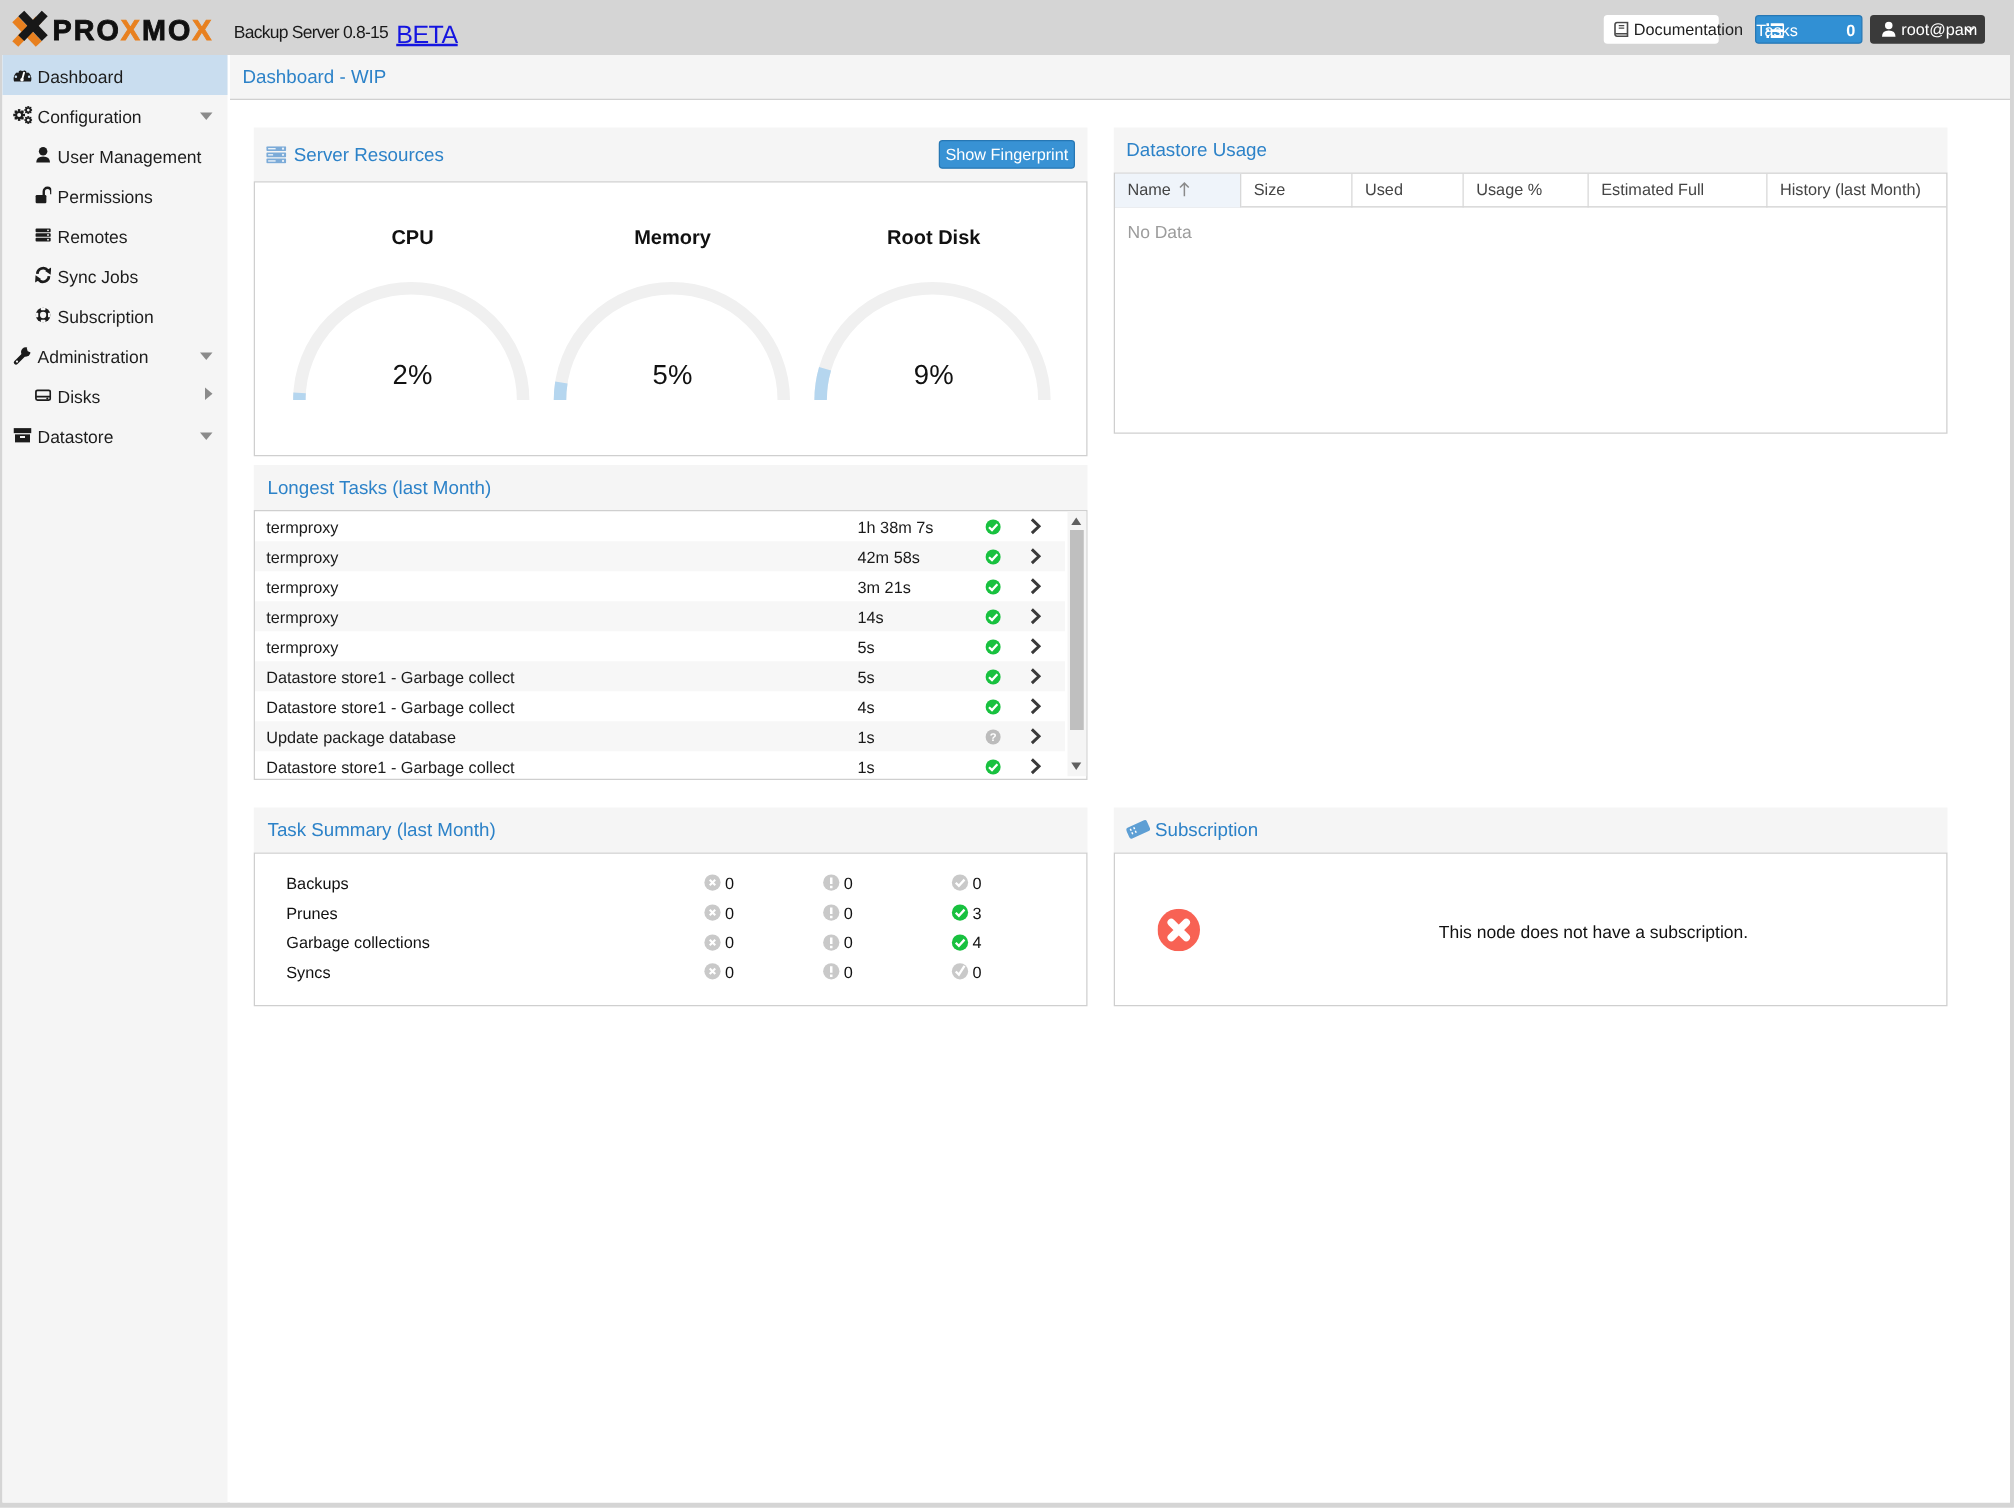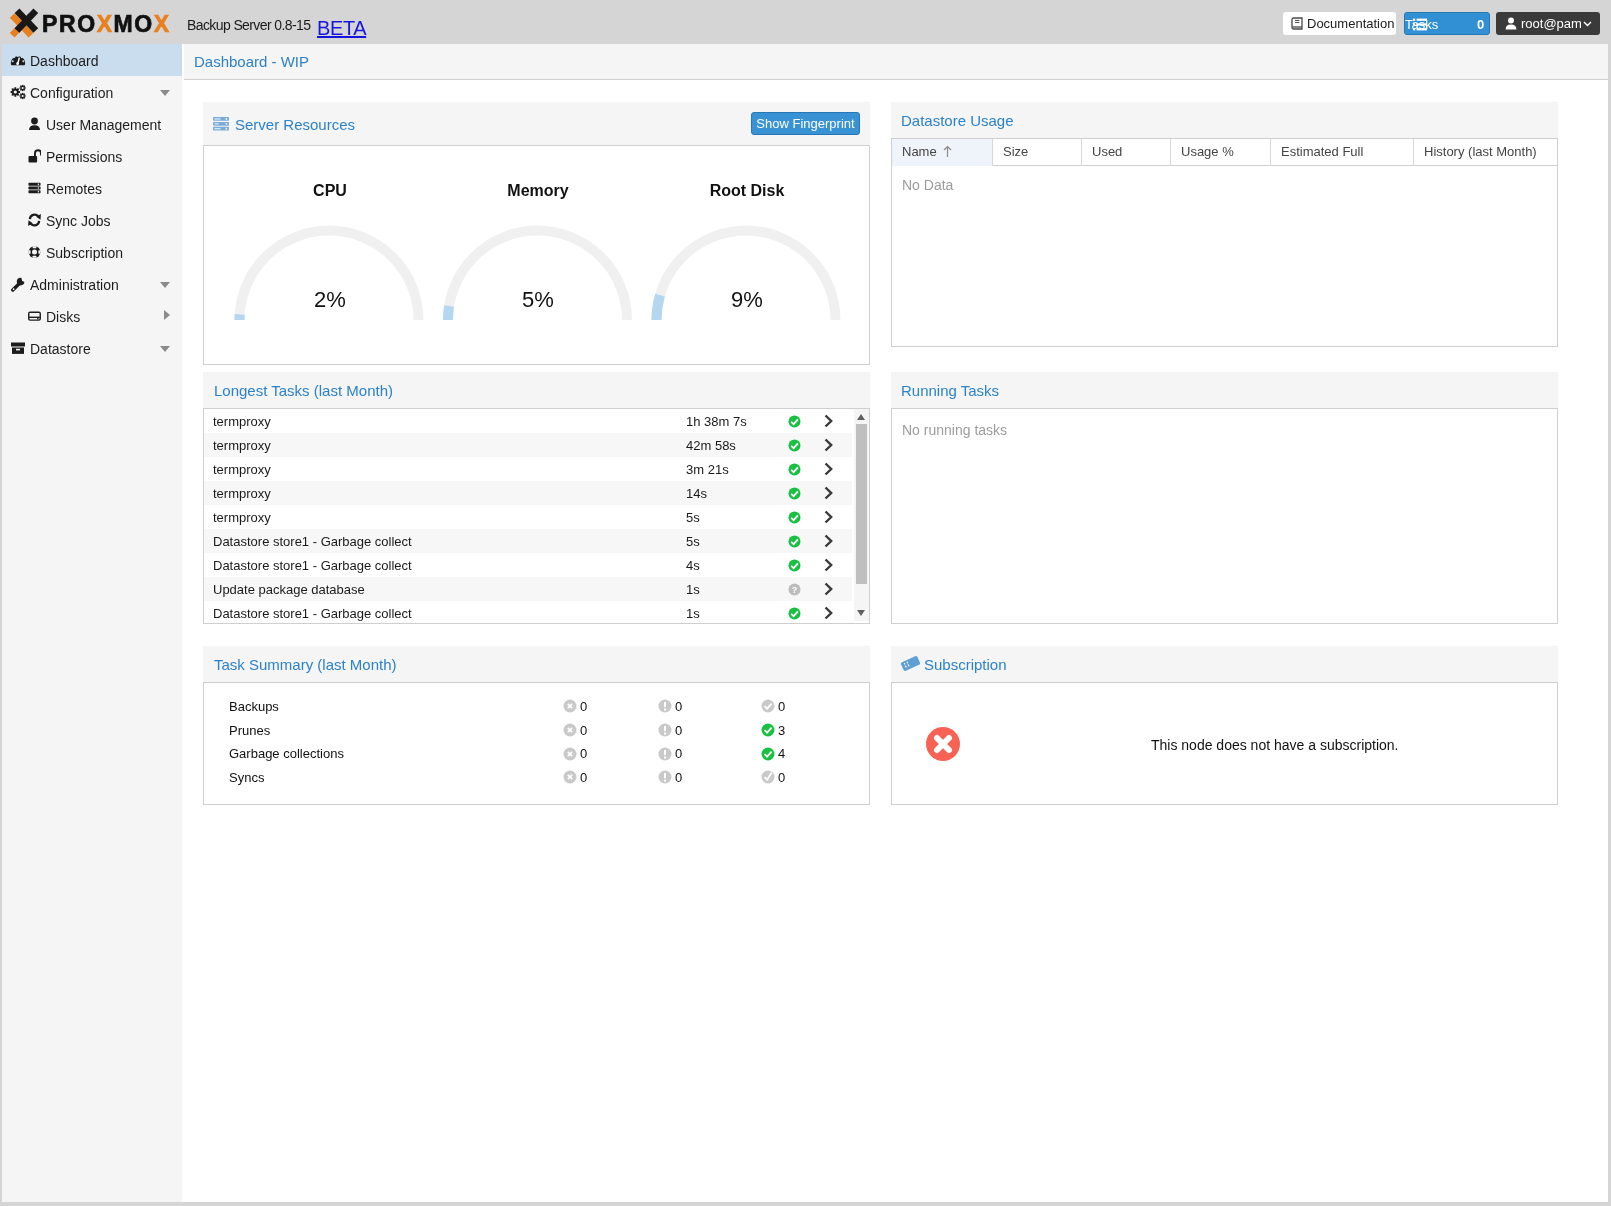--- a/index.html
+++ b/index.html
@@ -6,23 +6,23 @@
 html,body { width:1611px; height:1206px; background:#d5d5d5; font-family:"Liberation Sans", sans-serif; overflow:hidden; }
 #page { position:relative; width:1611px; height:1206px; }
 
 #topbar { position:absolute; left:0; top:0; width:1611px; height:44px; background:#d5d5d5; }
 #logo { position:absolute; left:9px; top:8px; }
 #brandtext { position:absolute; left:42px; top:11px; font-weight:bold; font-size:23px; letter-spacing:1.6px; color:#101010; -webkit-text-stroke:0.7px; }
 #brandtext .o { color:#e8801f; }
 #vertext { position:absolute; left:187px; top:17px; font-size:14px; letter-spacing:-0.6px; color:#1a1a1a; }
 #beta { position:absolute; left:317px; top:17px; font-size:20px; letter-spacing:-0.4px; color:#1515e0; text-decoration:underline; }
 .tbtn { position:absolute; top:12px; height:23px; border-radius:3px; font-size:13px; line-height:23px; }
-#btn-doc { left:1283px; width:113px; background:#fff; color:#202020; }
+#btn-doc { left:1283px; width:92px; background:#fff; color:#202020; }
 #btn-tasks { left:1404px; width:86px; background:#3190d4; border:1px solid #2677b4; color:#fff; }
-#btn-user { left:1496px; width:104px; background:#3a3a3a; color:#fff; }
+#btn-user { left:1496px; width:92px; background:#3a3a3a; color:#fff; }
 
 #frame { position:absolute; left:2px; top:44px; width:1606px; height:1158px; background:#fff; }
 #sidebar { position:absolute; left:0; top:0; width:180px; height:100%; background:#f5f5f5; }
 .nav { position:absolute; left:0; width:180px; height:32px; font-size:14px; color:#1c1c1c; }
 .nav .ic { position:absolute; left:8px; top:8px; width:16px; height:16px; }
 .nav .ic2 { position:absolute; left:26px; top:8px; width:13px; height:16px; }
 .nav .lbl { position:absolute; left:28px; top:9px; }
 .nav .lbl2 { position:absolute; left:44px; top:9px; }
 .nav.sel { background:#c9ddef; }
 .arr-d { position:absolute; right:12px; top:14px; width:0; height:0; border-left:5px solid transparent; border-right:5px solid transparent; border-top:6px solid #8b8b8b; }
@@ -432,28 +432,20 @@
                 </svg></span>
             </div>
           <div id="sbar">
             <div class="sarr" style="top:5px;border-left:4.5px solid transparent;border-right:4.5px solid transparent;border-bottom:6px solid #606060;"></div>
             <div id="sthumb"></div>
             <div class="sarr" style="bottom:5px;border-left:4.5px solid transparent;border-right:4.5px solid transparent;border-top:6px solid #606060;"></div>
           </div>
         </div>
       </div>
 
-      <div class="panel" id="p4">
-        <div class="phead">
-            <div class="pt">Running Tasks</div>
-          </div>
-        <div class="pbody">
-          <div class="nodata" style="top:13px;">No running tasks</div>
-        </div>
-      </div>
 
       <div class="panel" id="p5">
         <div class="phead">
             <div class="pt">Task Summary (last Month)</div>
           </div>
         <div class="pbody" id="sumbody">
           <div class="srow" style="left:25px;top:16px;">Backups</div>
           <div class="srow" style="left:25px;top:40px;">Prunes</div>
           <div class="srow" style="left:25px;top:63px;">Garbage collections</div>
           <div class="srow" style="left:25px;top:87px;">Syncs</div>

